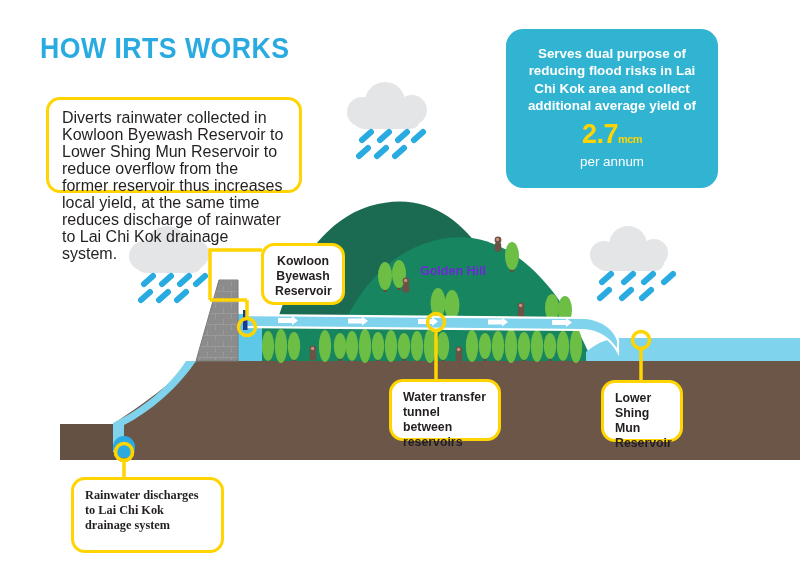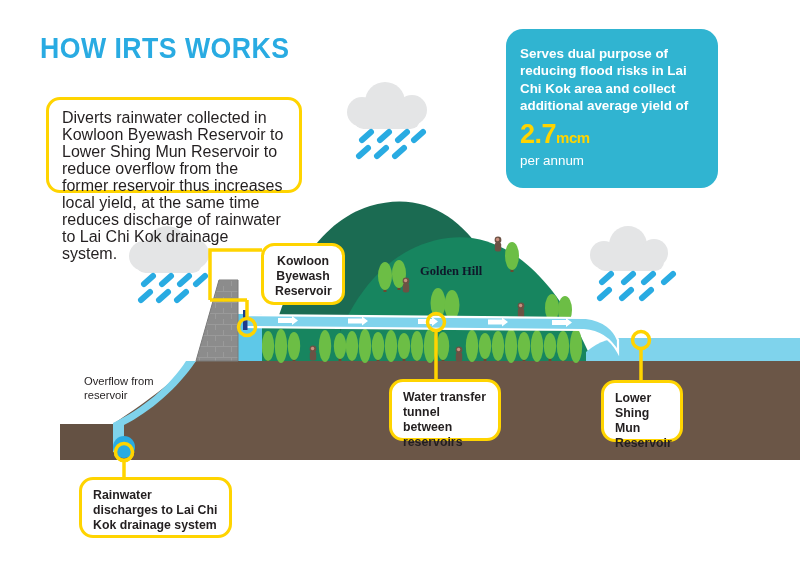--- a/index.html
+++ b/index.html
@@ -39,46 +39,46 @@
     padding:9px 13px 0 13px;
     font-size:16px;line-height:17px;
   }
   .callout.tag{
     font-weight:bold;font-size:12.3px;line-height:15px;
     padding:8px 11px 0 11px;
   }
   #cal-kowloon{left:261px;top:243px;width:84px;height:62px;border-radius:13px;text-align:center;}
   #cal-tunnel{left:389px;top:379px;width:112px;height:62px;}
   #cal-lower{left:601px;top:380px;width:82px;height:62px;}
-  #cal-rain{left:79px;top:477px;width:153px;height:61px;}
+  #cal-rain{left:71px;top:477px;width:153px;height:76px;font-family:Liberation Serif, serif;}
 
   
   .bluecard{
     position:absolute;left:506px;top:29px;width:212px;height:159px;
     background:#30b4d1;border-radius:17px;
-    color:#ffffff;
+    color:#ffffff;text-align:center;
     box-sizing:border-box;padding:16px 14px 0 14px;
   }
   .bluecard .bc-text{font-size:13.4px;line-height:17.4px;font-weight:bold;}
   .bluecard .bc-num{
     margin-top:4px;color:#ffd400;font-weight:bold;
     font-size:27px;line-height:30px;letter-spacing:-0.5px;
   }
-  .bluecard .bc-num .unit{font-size:15px;}
+  .bluecard .bc-num .unit{font-size:11px;}
   .bluecard .bc-annum{font-size:13.4px;line-height:16px;font-weight:normal;}
 
   
   .scenelabel{
     position:absolute;color:#231f20;
     font-size:11.2px;line-height:13.6px;
   }
   #lbl-room{left:155px;top:322px;width:80px;}
   #lbl-overflow{left:84px;top:375px;width:96px;}
   #lbl-golden{
-    left:420px;top:265px;color:#0f172a;font-weight:bold;font-size:12.5px;font-family:Liberation Serif, serif;
+    left:420px;top:265px;color:#6d28d9;font-weight:bold;font-size:12.5px;
   }
 </style>
 </head>
 <body>
 
 <div id="stage">
 
   <svg id="art" viewBox="0 0 800 566">
     <defs>
 
@@ -384,16 +384,15 @@
     <div class="bc-text">Serves dual purpose of reducing flood risks in Lai Chi Kok area and collect additional average yield of</div>
     <div class="bc-num"><span>2.7</span><span class="unit">mcm</span></div>
     <div class="bc-annum">per annum</div>
   </div>
 
   <div id="cal-kowloon" class="callout tag">Kowloon Byewash Reservoir</div>
   <div id="cal-tunnel" class="callout tag">Water transfer tunnel between reservoirs</div>
   <div id="cal-lower" class="callout tag">Lower Shing Mun Reservoir</div>
   <div id="cal-rain" class="callout tag">Rainwater discharges to Lai Chi Kok drainage system</div>
 
-  <div id="lbl-overflow" class="scenelabel">Overflow from reservoir</div>
   <div id="lbl-golden" class="scenelabel">Golden Hill</div>
 
 </div>
 
 </body></html>

